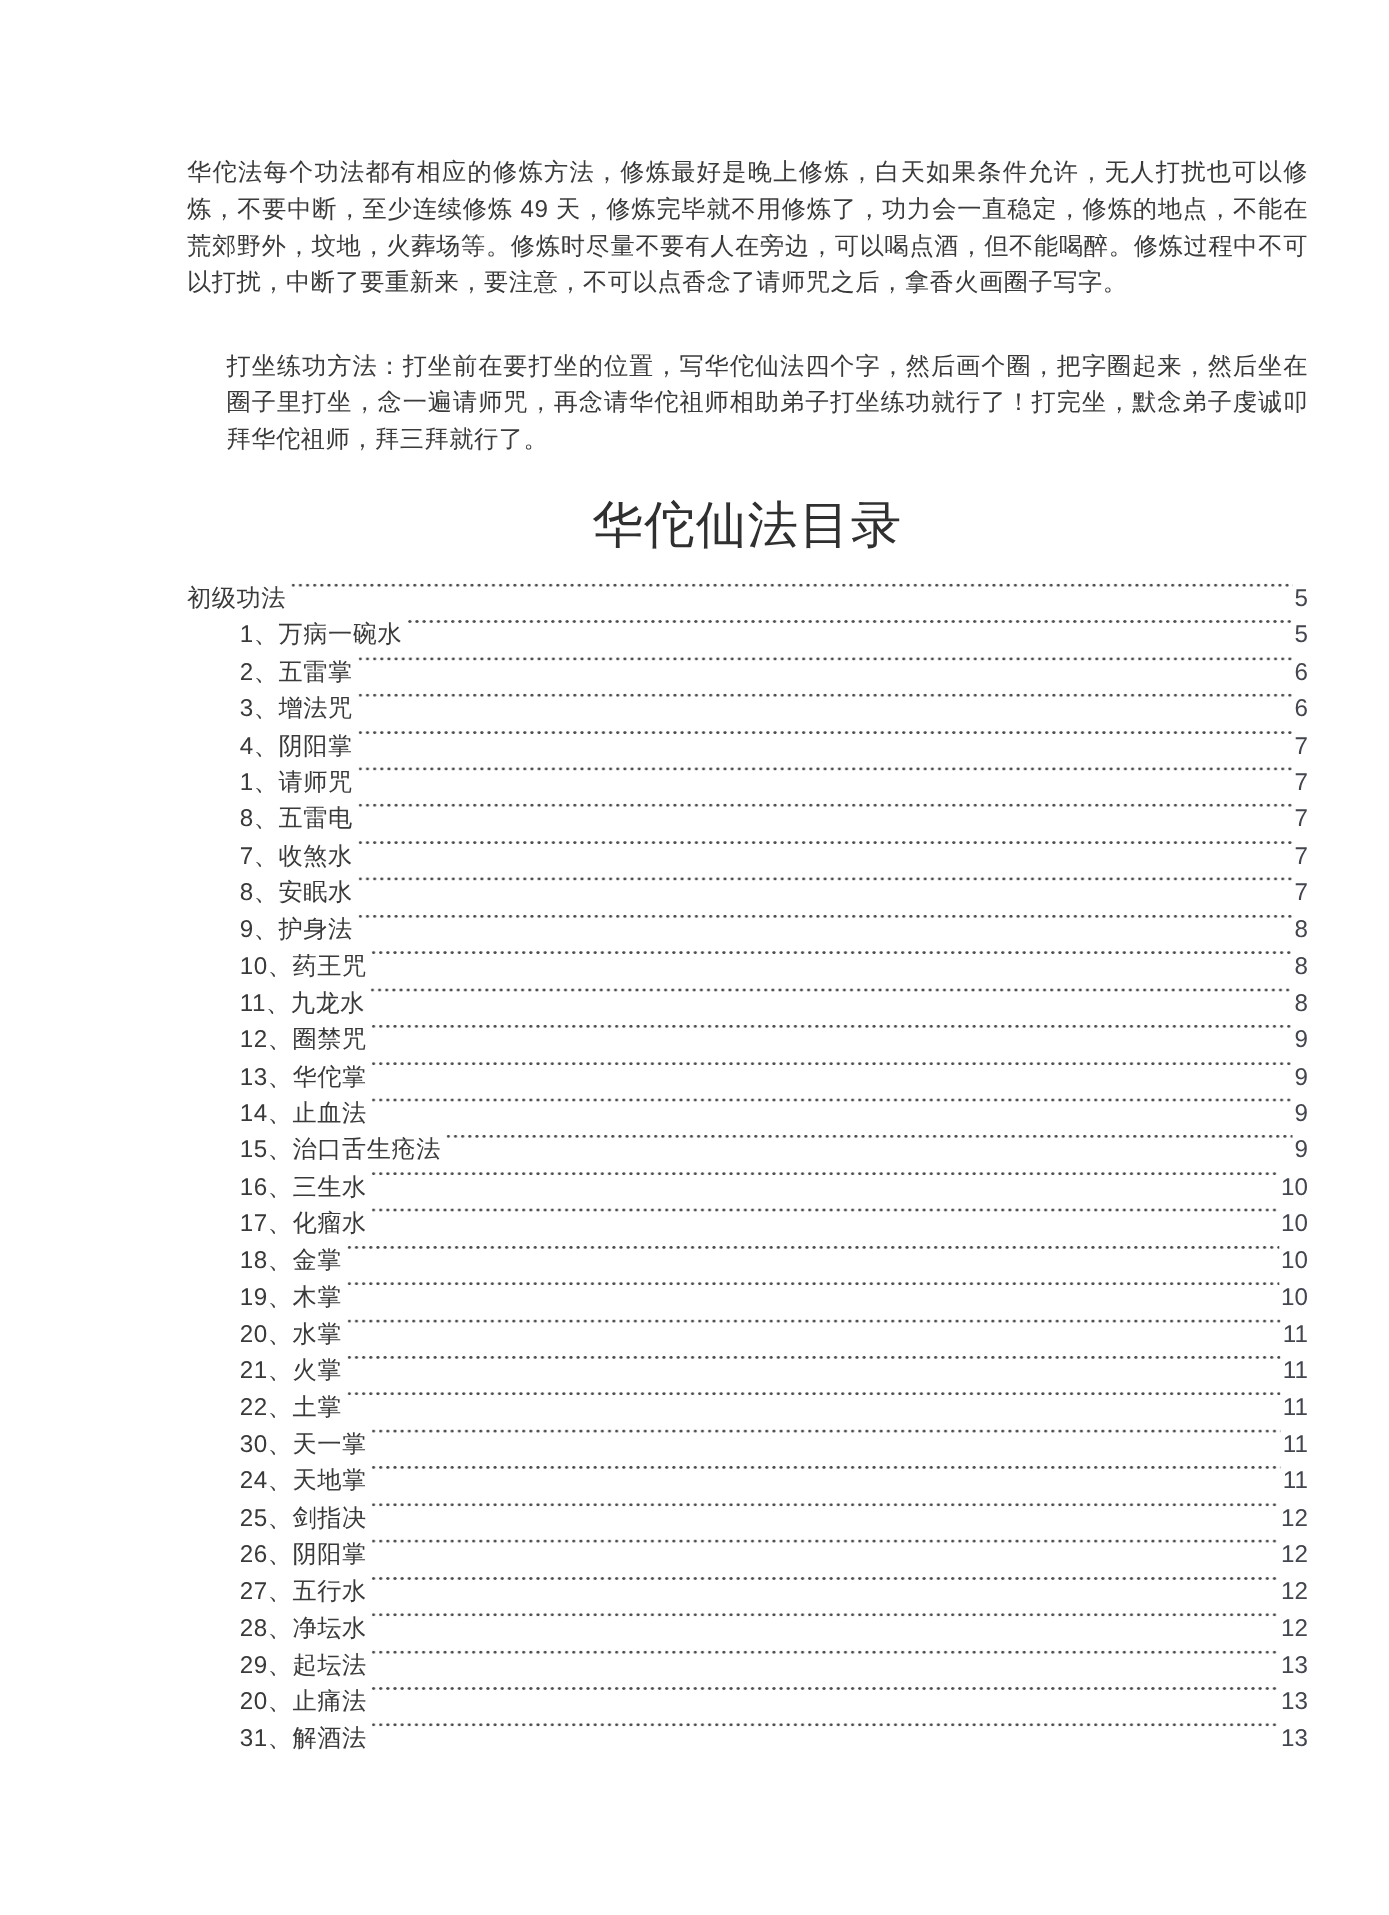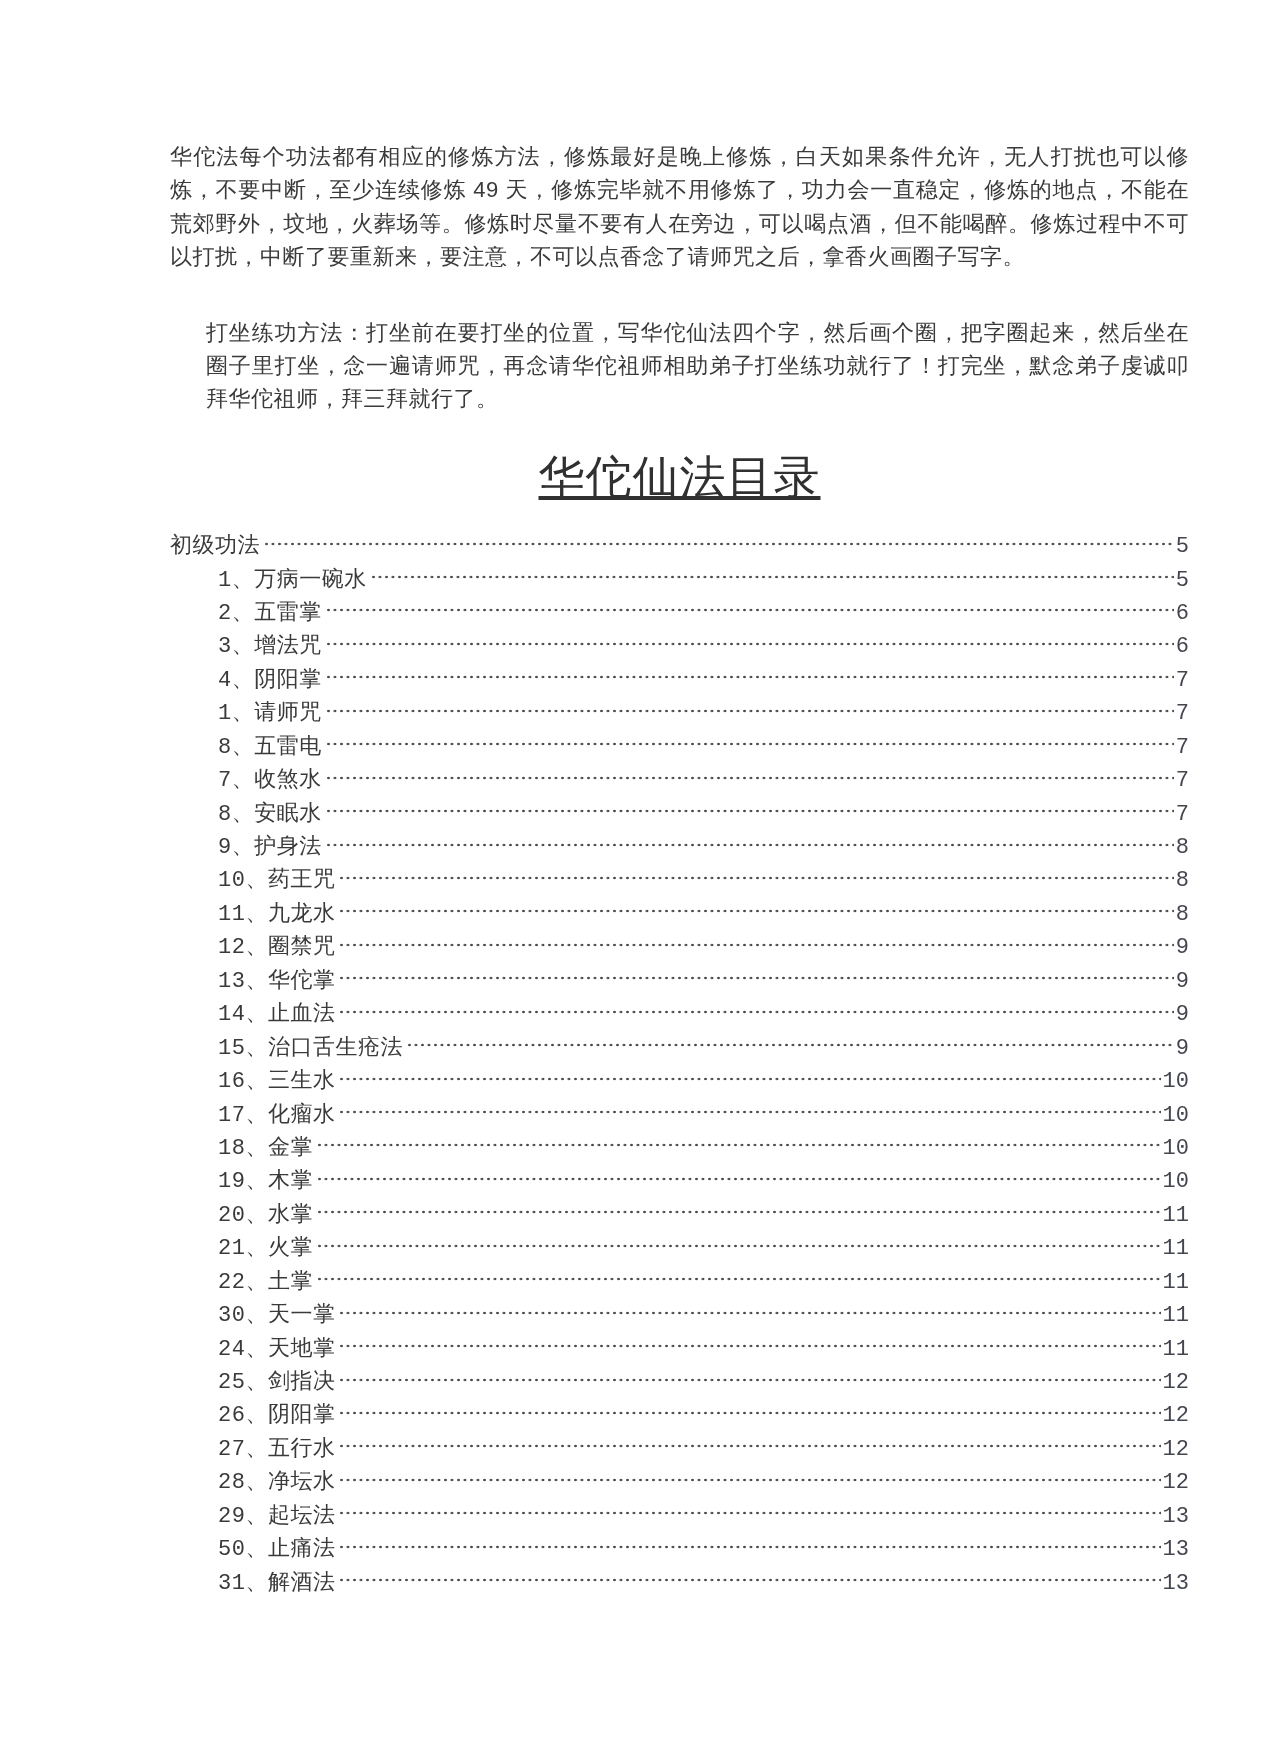--- a/index.html
+++ b/index.html
@@ -35,31 +35,29 @@
   }
   .toc-title {
     margin: 32px 0 0 0;
     height: 58px;
     line-height: 58px;
     text-align: center;
     font-size: 46px;
     font-weight: 400;
     color: #303030;
     letter-spacing: 1px;
-    text-decoration: underline;
   }
   .toc {
     margin-top: 24px;
   }
   .toc-row {
     display: flex;
-    align-items: center;
+    align-items: flex-start;
     height: 33.45px;
     overflow: hidden;
-    font-family: Liberation Mono, monospace;
   }
   .toc-row.indent {
     padding-left: 48px;
   }
   .toc-label {
     flex: none;
     font-size: 22px;
     line-height: 27px;
     color: #3a3a3a;
     white-space: nowrap;
@@ -238,21 +236,21 @@
     <span class="toc-label">28、净坛水</span>
     <span class="leader"></span>
     <span class="toc-page">12</span>
   </div>
       <div class="toc-row indent">
     <span class="toc-label">29、起坛法</span>
     <span class="leader"></span>
     <span class="toc-page">13</span>
   </div>
       <div class="toc-row indent">
-    <span class="toc-label">50、止痛法</span>
+    <span class="toc-label">20、止痛法</span>
     <span class="leader"></span>
     <span class="toc-page">13</span>
   </div>
       <div class="toc-row indent">
     <span class="toc-label">31、解酒法</span>
     <span class="leader"></span>
     <span class="toc-page">13</span>
   </div>
     </div>
 

